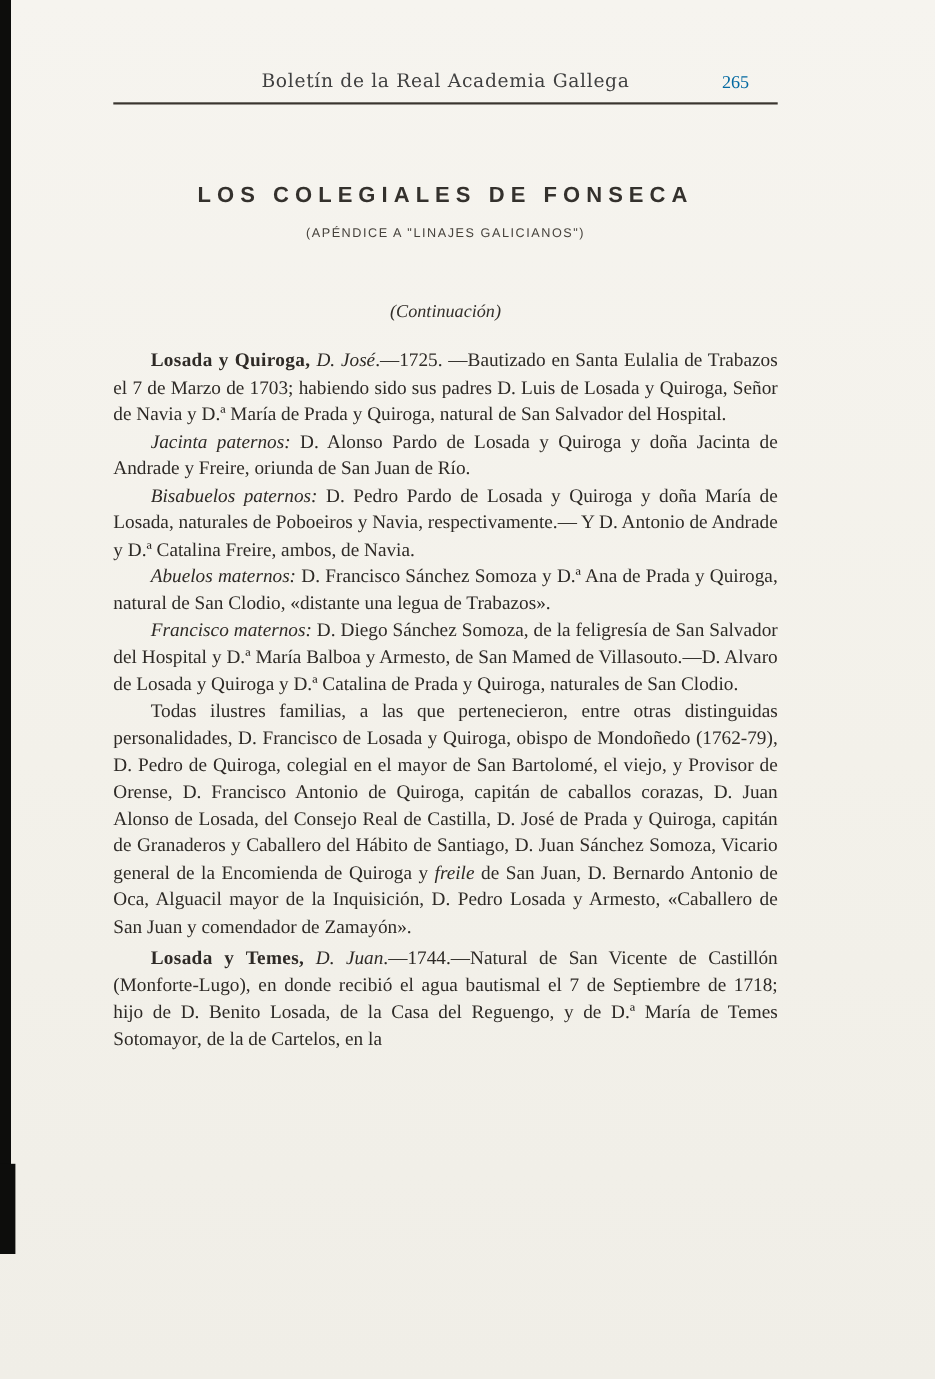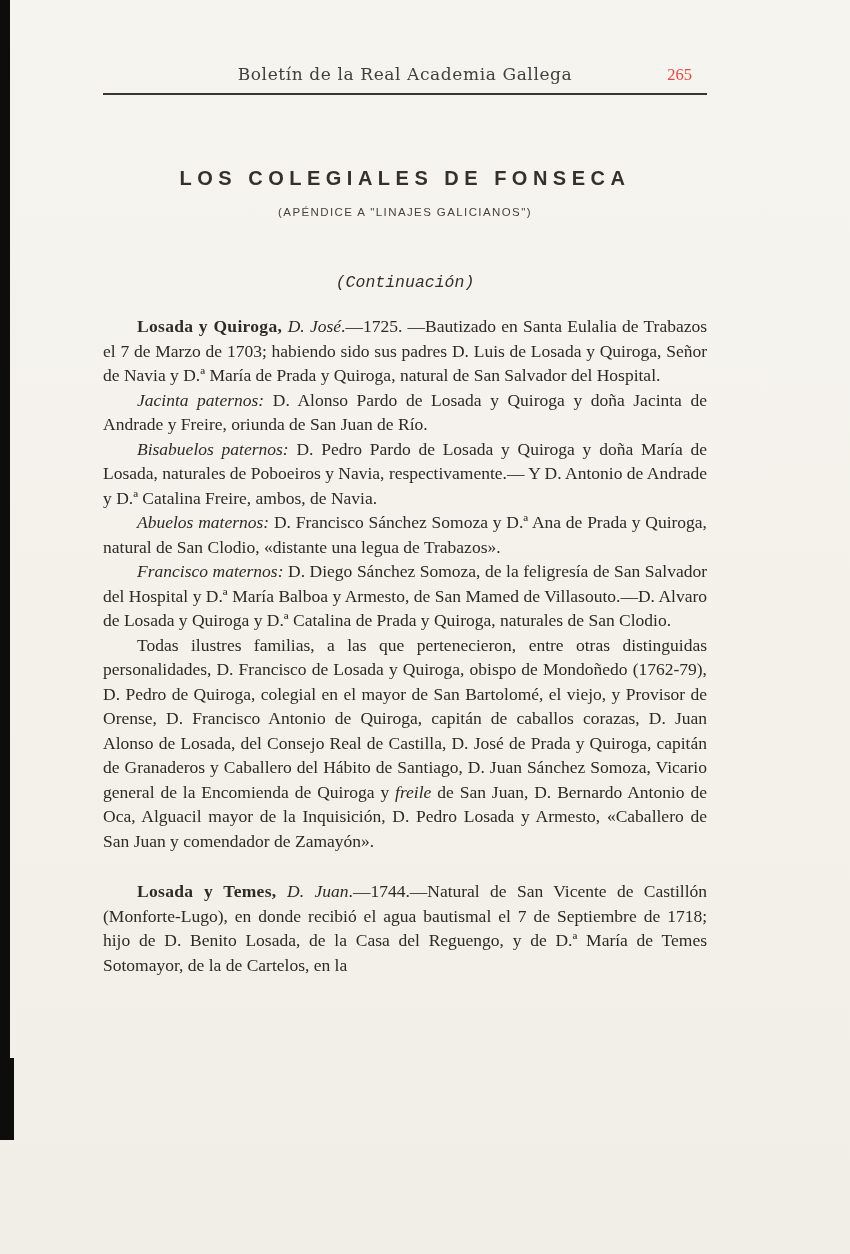--- a/index.html
+++ b/index.html
@@ -46,24 +46,24 @@
     text-align: center;
   }
   .journal-title {
     font-family: "DejaVu Serif", serif;
     font-size: 17px;
     letter-spacing: 0.6px;
     color: #404040;
   }
   .page-number {
     position: absolute;
-    right: 15px;
+    right: 26px;
     top: 1px;
     font-size: 16.5px;
-    color: #ef4444;
+    color: #0369a1;
   }
   .header-rule {
     margin-top: 5px;
     height: 2px;
     background: #3a352f;
     border: none;
   }
 
   .article-title {
     margin: 72px 0 0 0;
@@ -81,35 +81,34 @@
     font-size: 11.5px;
     letter-spacing: 1.4px;
     color: #46423c;
   }
   .continuation {
     margin-top: 55px;
     text-align: center;
     font-style: italic;
     font-size: 16.5px;
     color: #332f2a;
-    font-family: Liberation Mono, monospace;
   }
 
   .body-text {
     margin-top: 22px;
     font-size: 17.5px;
     line-height: 24.5px;
     text-align: justify;
   }
   .body-text p.para {
     margin: 0;
     text-indent: 34px;
   }
   .body-text p.para.space-before {
-    margin-top: 26px;
+    margin-top: 4px;
   }
   .b { font-weight: bold; letter-spacing: 0.3px; }
   .i { font-style: italic; }
 </style>
 </head>
 <body>
 
 <div class="binding-strip">
   <div class="nub"></div>
 </div>

